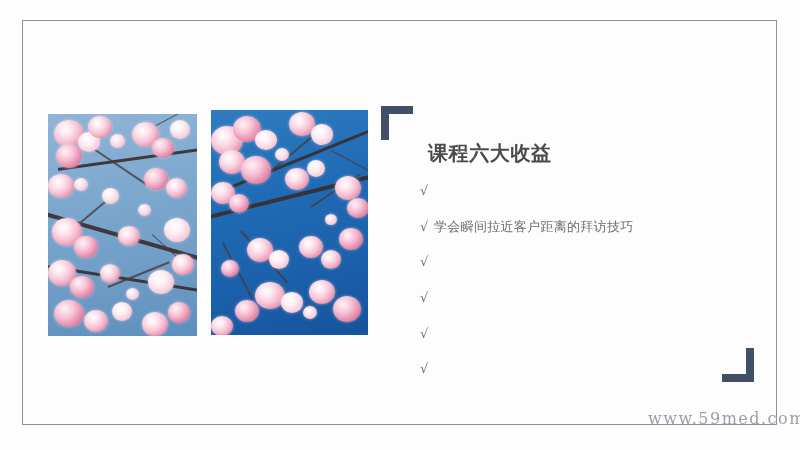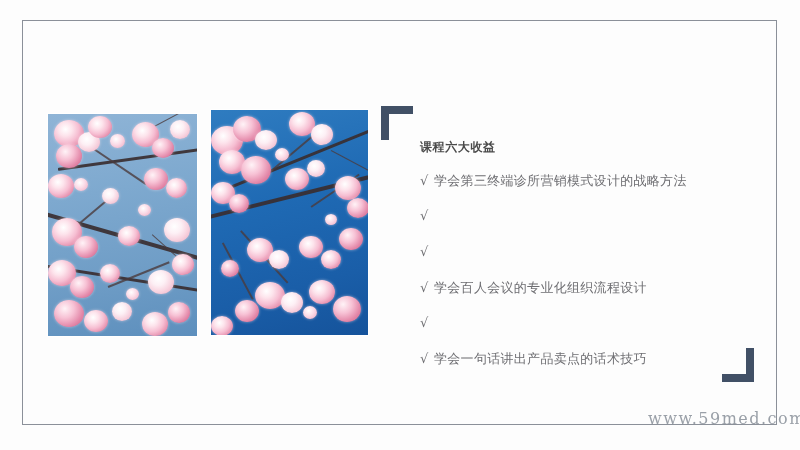--- a/index.html
+++ b/index.html
@@ -110,25 +110,25 @@
   .bracket-br .h { left: 0; bottom: 0; width: 32px; height: 8px; }
   .bracket-br .v { right: 0; top: 0; width: 8px; height: 34px; }
   
   .content {
     position: absolute;
     left: 420px;
     top: 140px;
     width: 340px;
   }
   .heading {
-    font-size: 12px;
+    font-size: 20px;
     font-weight: bold;
     color: #4a4a4a;
     letter-spacing: 0.6px;
-    margin: 0 0 16px 0;
+    margin: 0 0 16px 8px;
     line-height: 1.3;
   }
   .bullet-list {
     list-style: none;
     margin: 0;
     padding: 0;
   }
   .bullet-item {
     display: flex;
     align-items: baseline;
@@ -257,37 +257,35 @@
   <div class="bracket bracket-br">
     <span class="h"></span>
     <span class="v"></span>
   </div>
 
   <div class="content">
     <h1 class="heading">课程六大收益</h1>
     <ul class="bullet-list">
       <li class="bullet-item">
         <span class="check">√</span>
-        <span>学会第三终端诊所营销模式设计的战略方法</span>
-      </li>
-      <li class="bullet-item">
-        <span class="check">√</span>
-      </li>
-      <li class="bullet-item">
-        <span class="check">√</span>
-      </li>
-      <li class="bullet-item">
-        <span class="check">√</span>
-        <span>学会百人会议的专业化组织流程设计</span>
-      </li>
-      <li class="bullet-item">
-        <span class="check">√</span>
-      </li>
-      <li class="bullet-item">
-        <span class="check">√</span>
-        <span>学会一句话讲出产品卖点的话术技巧</span>
+      </li>
+      <li class="bullet-item">
+        <span class="check">√</span>
+        <span>学会瞬间拉近客户距离的拜访技巧</span>
+      </li>
+      <li class="bullet-item">
+        <span class="check">√</span>
+      </li>
+      <li class="bullet-item">
+        <span class="check">√</span>
+      </li>
+      <li class="bullet-item">
+        <span class="check">√</span>
+      </li>
+      <li class="bullet-item">
+        <span class="check">√</span>
       </li>
     </ul>
   </div>
 
   <div class="watermark">www.59med.com</div>
 
 </div>
 
 </body></html>

